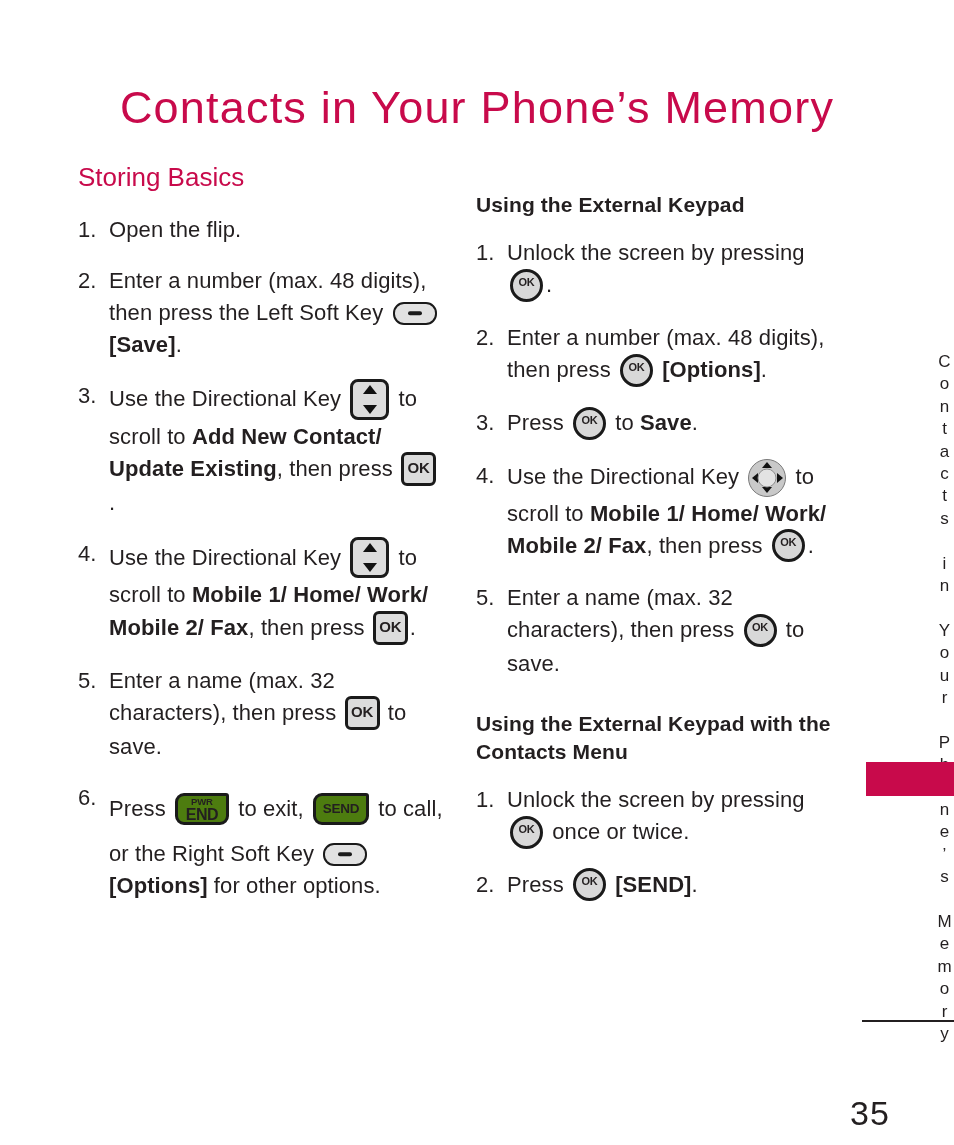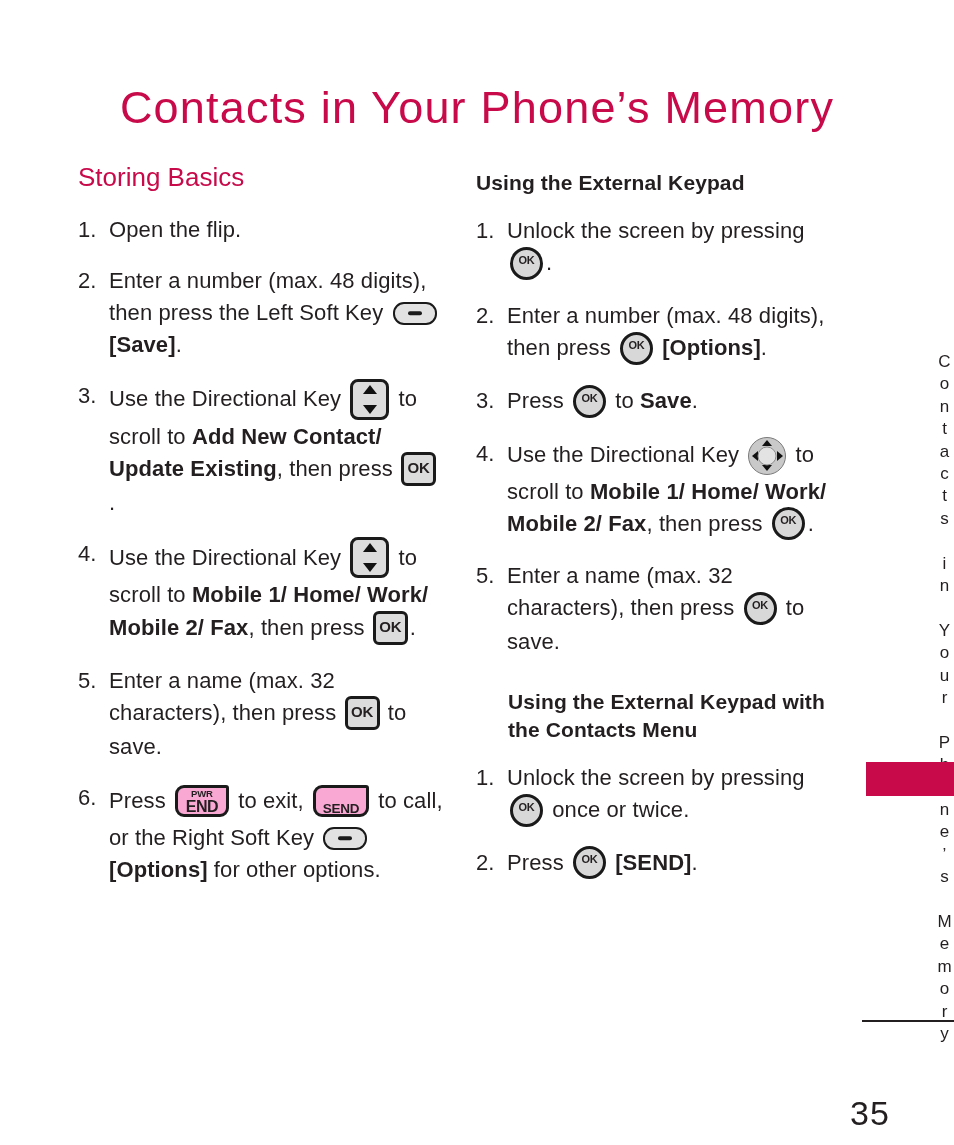--- a/index.html
+++ b/index.html
@@ -30,40 +30,40 @@
   }
 
   
   .columns {
     position: absolute;
     top: 163px;
     left: 78px;
     width: 770px;
     display: flex;
     gap: 32px;
-    align-items: center;
+    align-items: flex-end;
   }
   .col { width: 366px; }
   .col.right { width: 366px; }
 
   .sec-title {
     font-size: 26px;
     font-weight: 400;
     margin: 0 0 22px 0;
     line-height: 1.1;
   }
   .sub-title {
     font-size: 21px;
     font-weight: bold;
     margin: 0 0 20px 0;
     line-height: 1.3;
     letter-spacing: .1px;
   }
   .col.right .sub-title { margin-bottom: 19px; }
-  .sub-title.spaced { margin-top: 30px; margin-left: 32px; }
+  .sub-title.spaced { margin-top: 30px; }
 
   ol.steps {
     list-style: none;
     margin: 0;
     padding: 0;
   }
   ol.steps > li {
     position: relative;
     padding-left: 31px;
     margin-bottom: 19px;
@@ -202,26 +202,26 @@
     top: 50%; right: 2.5px; transform: translateY(-50%);
     border-top: 5px solid transparent;
     border-bottom: 5px solid transparent;
     border-left: 6.5px solid #111;
   }
 
   
   .key-phone {
     height: 32px;
     border: 3px solid #1a1a1a;
-    background: #f9a8d4;
-    margin: 4px 3px;
+    background: #4d7c0f;
+    margin: 12px 3px;
     text-align: center;
     border-radius: 9px 3px 9px 9px;
     box-sizing: border-box;
-    padding: 8px 5px;
+    padding: 0 5px;
   }
   .key-end {
     width: 54px;
     line-height: 1;
     padding-top: 1px;
   }
   .key-end .pwr {
     display: block;
     font-size: 9.5px;
     font-weight: bold;

